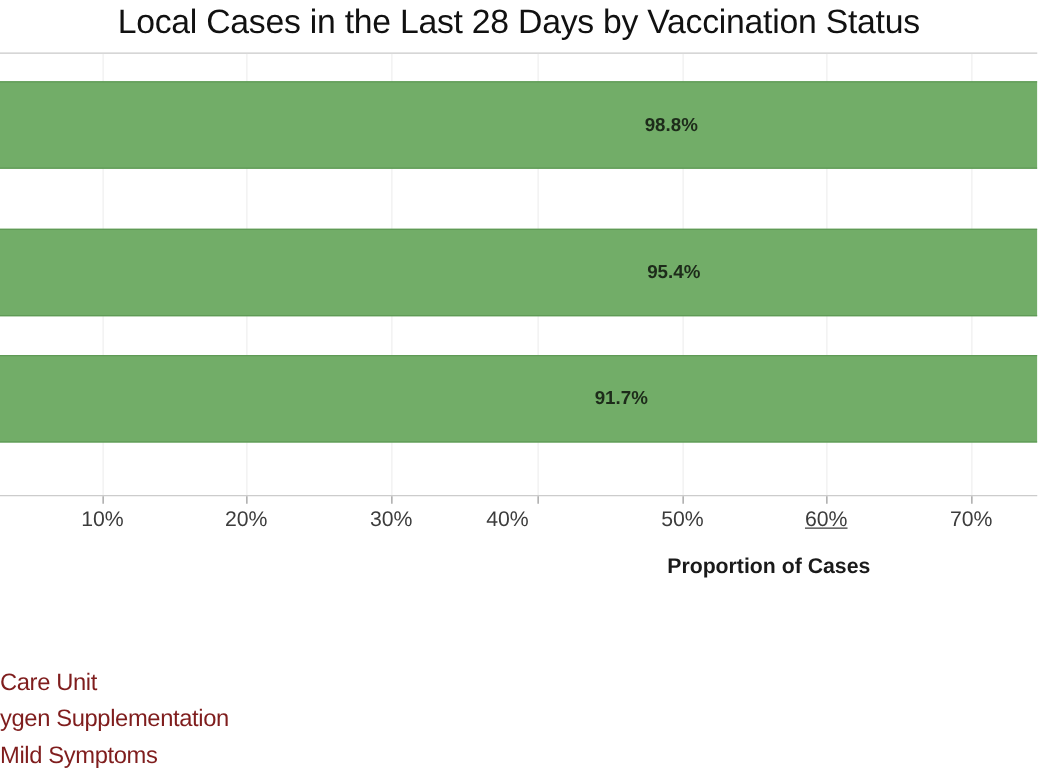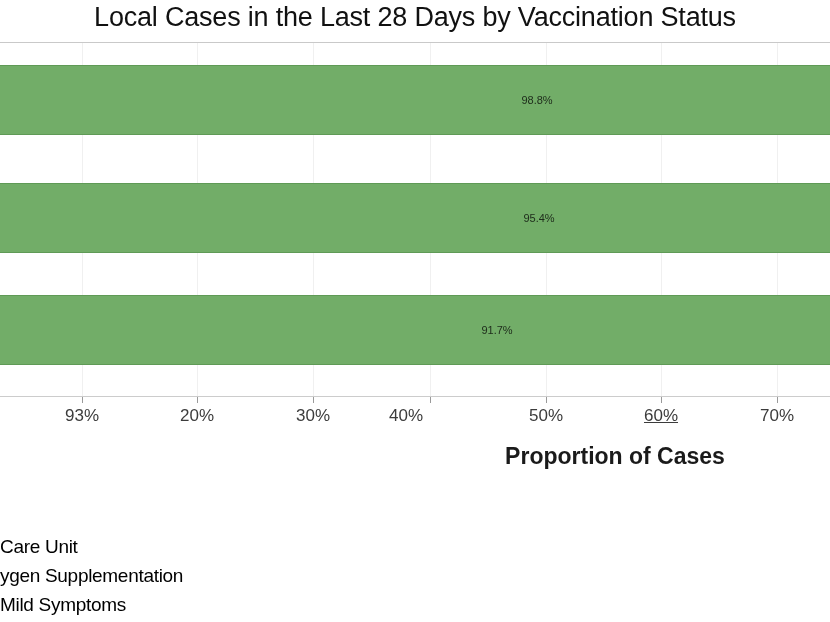--- a/index.html
+++ b/index.html
@@ -55,22 +55,22 @@
     left: 0; top: 0;
     height: 70px;
     background: #72ad68;
     border-top: 1px solid #5f9a56;
     border-bottom: 1px solid #5f9a56;
   }
   .bar-label {
     position: absolute;
     top: 50%;
     transform: translateY(-50%);
-    font-size: 11px;
-    font-weight: 400;
+    font-size: 15px;
+    font-weight: 700;
     color: #1d2b1a;
     white-space: nowrap;
     font-family: "Liberation Sans", sans-serif;
   }
 
   
   #x-axis-line {
     position: absolute;
     left: 0; top: 396px;
     width: 830px; height: 1px;
@@ -90,38 +90,38 @@
     white-space: nowrap;
     transform: translateX(-50%);
     font-family: "Liberation Sans", sans-serif;
   }
   #x-axis-title {
     position: absolute;
     left: 0; top: 443px;
     width: 830px;
     padding-left: 400px;
     text-align: center;
-    font-size: 23px;
+    font-size: 17px;
     font-weight: 700;
     color: #1a1a1a;
     white-space: nowrap;
     font-family: "Liberation Sans", sans-serif;
   }
 
   
   #category-labels {
     position: absolute;
     left: 0; top: 520px;
     width: 300px;
   }
   .category-label {
     position: absolute;
     left: 0;
     font-size: 19px;
-    color: #000000;
+    color: #7f1d1d;
     white-space: nowrap;
     font-family: "Liberation Sans", sans-serif;
     letter-spacing: -0.3px;
   }
 </style>
 </head>
 <body>
 
 <div id="chart-root">
 
@@ -139,31 +139,31 @@
       </div>
     <div id="bars">
         <div class="bar-track" style="top: 22px; width: 830px;">
           <div class="bar" title="Intensive Care Unit: 98.8%" style="width: 830px; background: rgb(114, 173, 104);"></div>
           <div class="bar-label" style="left: 537px; transform: translate(-50%, -50%);">98.8%</div>
         </div>
         <div class="bar-track" style="top: 140px; width: 830px;">
           <div class="bar" title="Oxygen Supplementation: 95.4%" style="width: 830px; background: rgb(114, 173, 104);"></div>
           <div class="bar-label" style="left: 539px; transform: translate(-50%, -50%); text-align: right;">95.4%</div>
         </div>
-        <div class="bar-track" style="top: 252px; width: 830px;">
+        <div class="bar-track" style="top: 241px; width: 830px;">
           <div class="bar" title="Mild Symptoms: 91.7%" style="width: 830px; background: rgb(114, 173, 104);"></div>
           <div class="bar-label" style="left: 497px; transform: translate(-50%, -50%);">91.7%</div>
         </div>
       </div>
   </div>
 
   <div id="x-axis-line"></div>
   <div id="x-axis-ticks">
       <div class="x-tick" style="left: 82px;"></div>
-      <div class="x-tick-label" style="left: 82px;">93%</div>
+      <div class="x-tick-label" style="left: 82px;">10%</div>
       <div class="x-tick" style="left: 197px;"></div>
       <div class="x-tick-label" style="left: 197px;">20%</div>
       <div class="x-tick" style="left: 313px;"></div>
       <div class="x-tick-label" style="left: 313px;">30%</div>
       <div class="x-tick" style="left: 430px;"></div>
       <div class="x-tick-label" style="left: 406px; text-align: center;">40%</div>
       <div class="x-tick" style="left: 546px;"></div>
       <div class="x-tick-label" style="left: 546px;">50%</div>
       <div class="x-tick" style="left: 661px;"></div>
       <div class="x-tick-label" style="left: 661px; text-decoration: underline;">60%</div>

